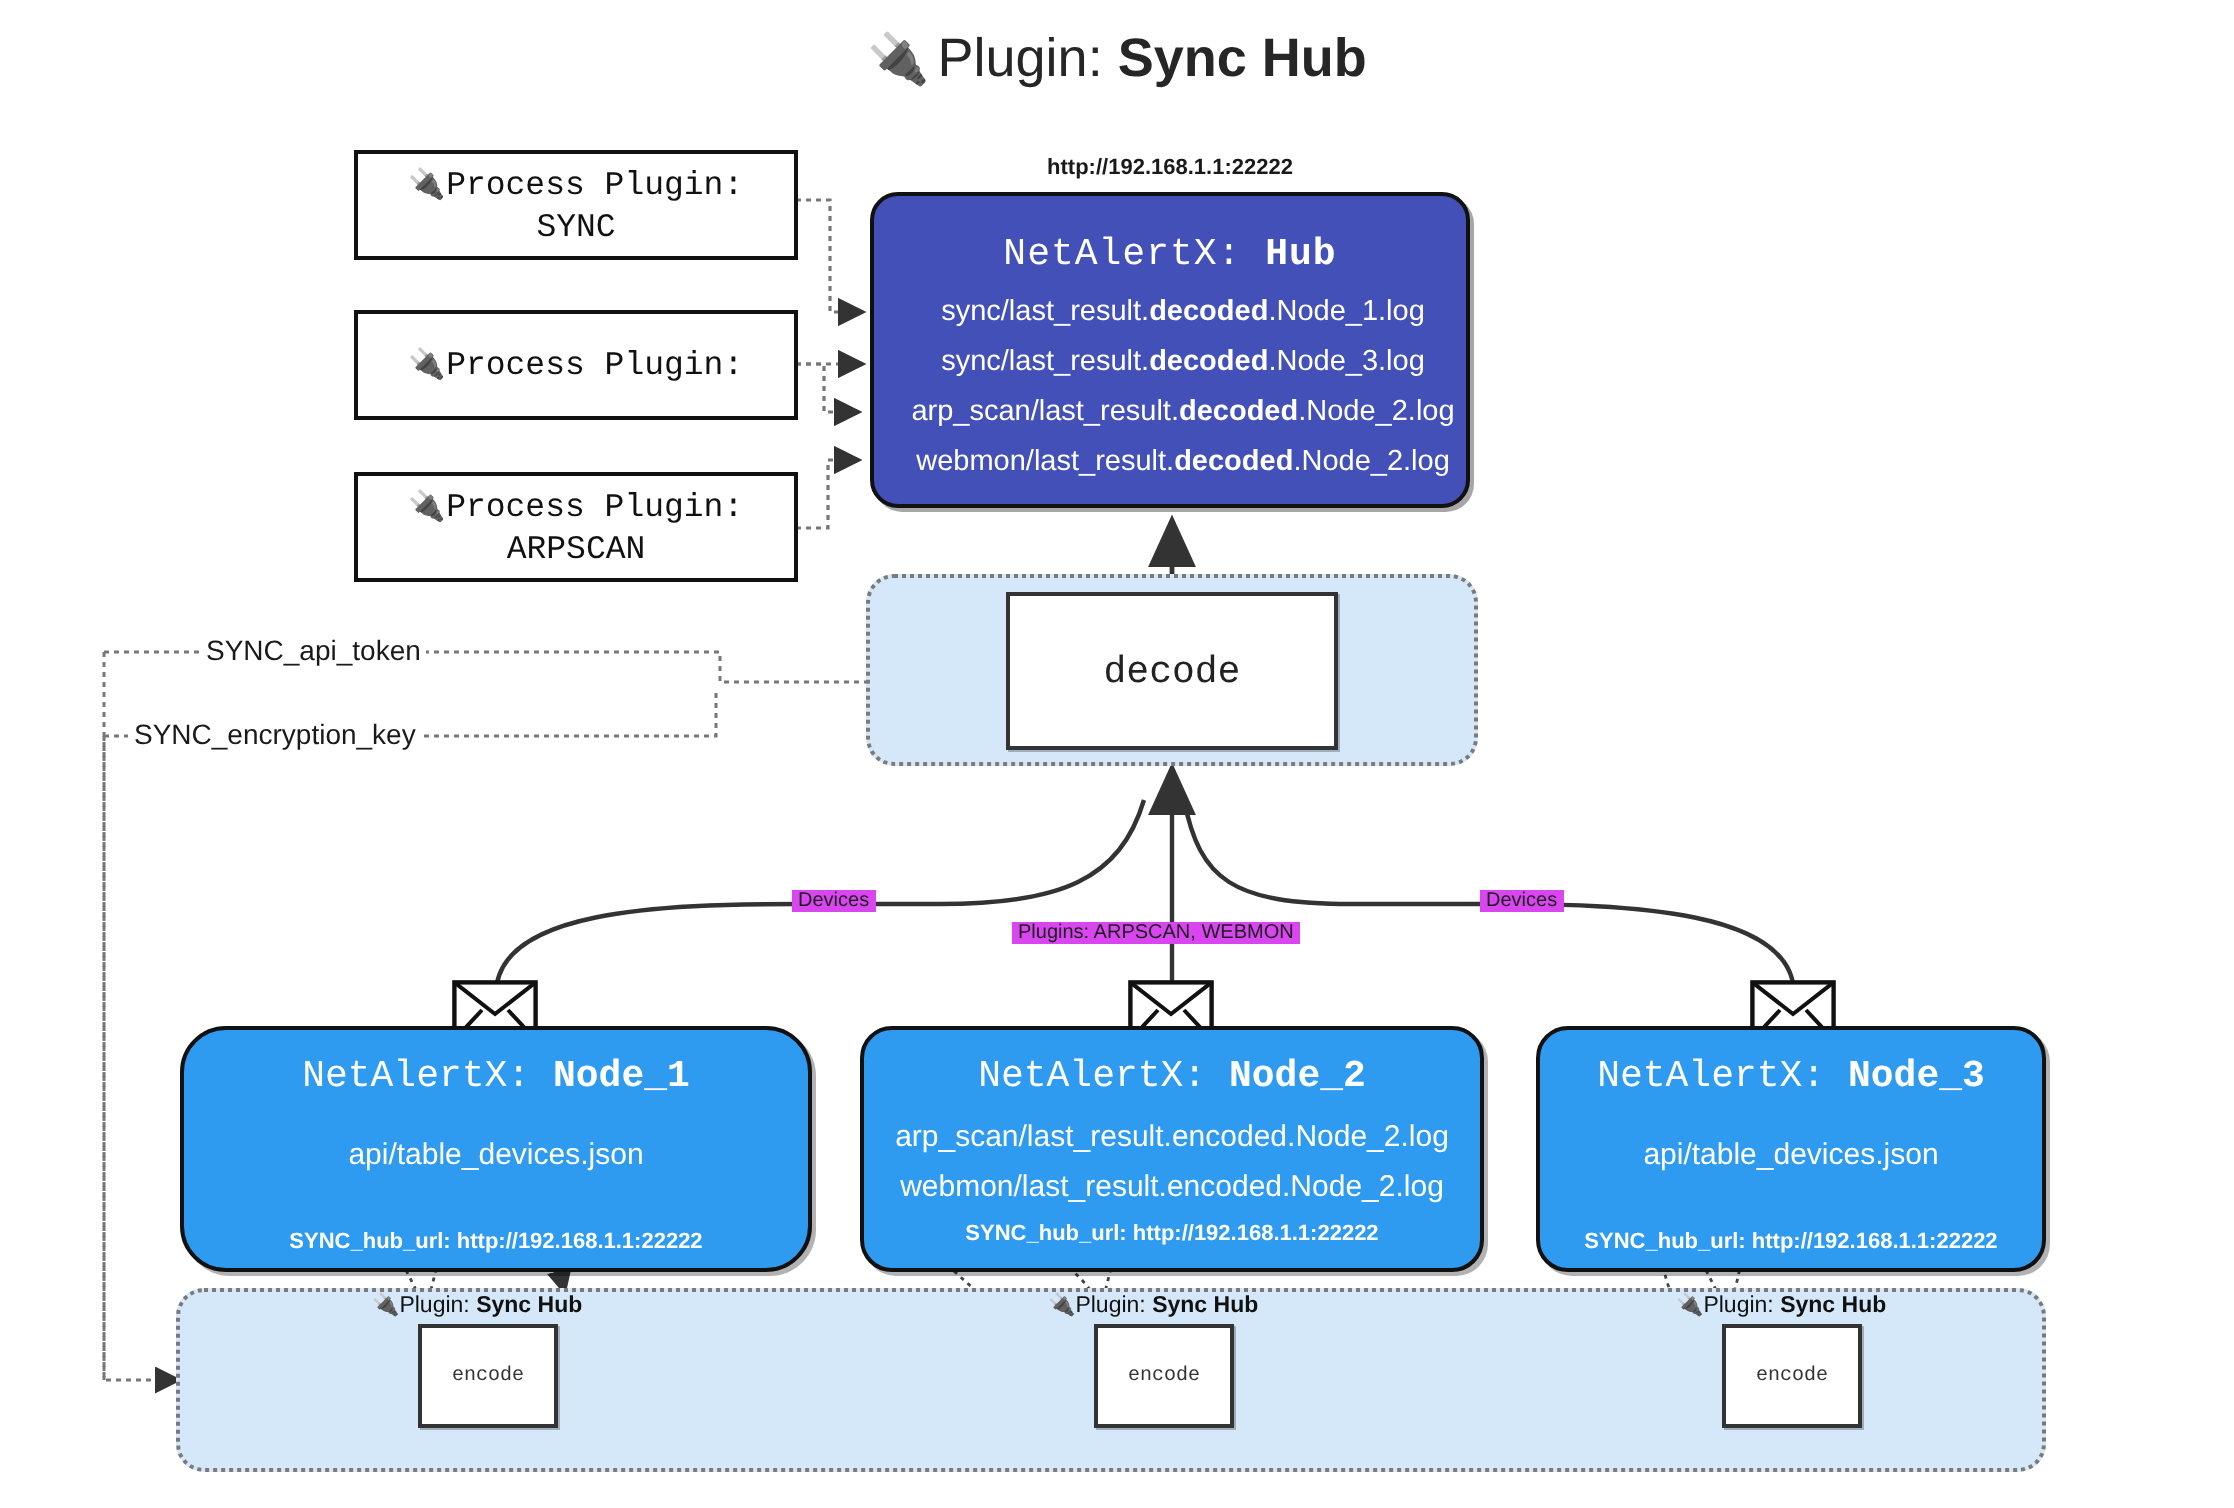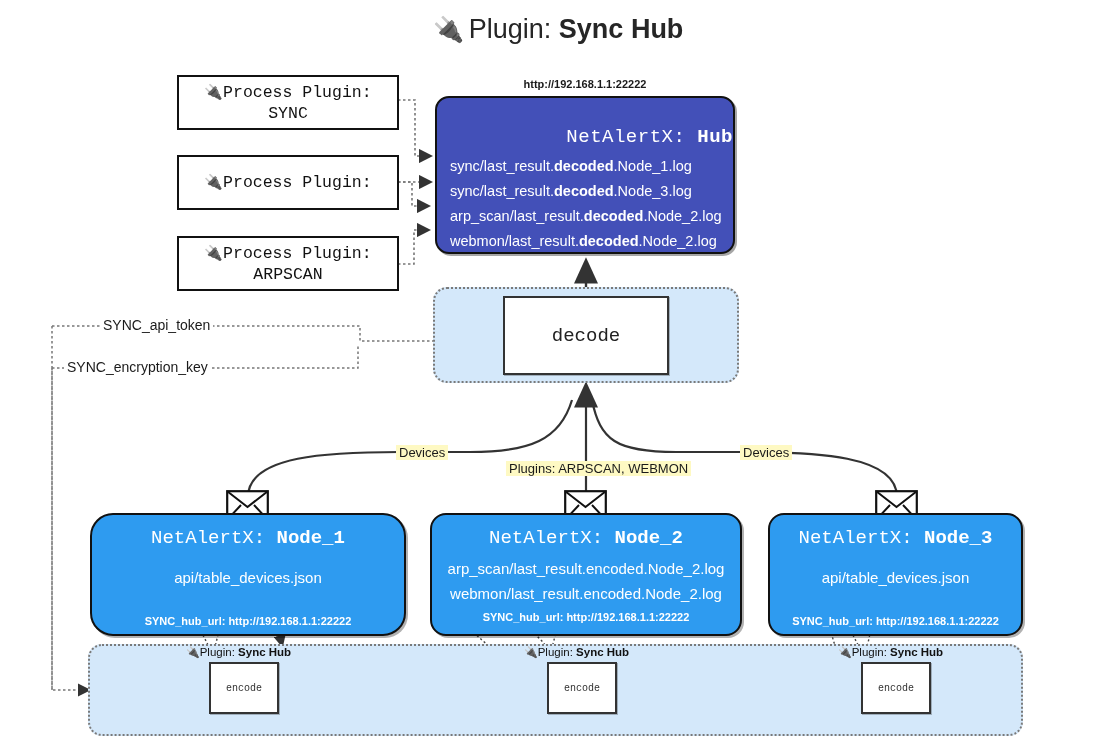--- a/index.html
+++ b/index.html
@@ -24,36 +24,36 @@
   .procbox .l1{display:block;white-space:nowrap;}
   .procbox .l2{display:block;}
   .procbox .plug{font-family:"DejaVu Sans",sans-serif;font-size:15px;}
 
   
   #hub-url{font-size:11px;font-weight:bold;color:#1a1a1a;text-align:center;
            width:300px;left:435px;top:78px;}
   #hub{left:435px;top:96px;width:300px;height:158px;background:#4350B8;
        border:2px solid #111;border-radius:14px;box-shadow:2px 2px 0 rgba(0,0,0,.35);}
   #hub .hubtitle{color:#fff;font-family:"Liberation Mono","DejaVu Sans Mono",monospace;
-       font-size:19px;text-align:right;margin-top:28px;letter-spacing:.5px;}
+       font-size:19px;text-align:center;margin-top:18px;letter-spacing:.5px;}
   #hub .hubtitle b{font-weight:bold;}
-  #hub .logline{color:#fff;font-size:14.5px;line-height:25px;white-space:nowrap;padding-left:13px;}
+  #hub .logline{color:#fff;font-size:14.5px;text-align:center;line-height:25px;white-space:nowrap;padding-left:13px;}
   #hub .logline b{font-weight:bold;}
   #hub .logs{margin-top:6px;}
 
   
   #decode-wrap{left:433px;top:287px;width:306px;height:96px;background:#D4E8FA;
                border:2px dotted #7a7a7a;border-radius:14px;}
   #decode{left:503px;top:296px;width:166px;height:79px;background:#fff;border:2px solid #333;
           display:flex;align-items:center;justify-content:center;
           font-family:"Liberation Mono","DejaVu Sans Mono",monospace;font-size:19px;color:#222;
           box-shadow:1px 1px 0 rgba(0,0,0,.25);}
 
   
-  .edgelabel{font-size:13px;color:#1a1a1a;background:#fef9c3;padding:0 3px;white-space:nowrap;}
+  .edgelabel{font-size:10px;color:#1a1a1a;background:#d946ef;padding:0 3px;white-space:nowrap;}
 
   
   .tokenlabel{font-size:14px;color:#1a1a1a;background:#fff;padding:0 3px;white-space:nowrap;}
 
   
   .nodecard{background:#2E9BF0;border:2px solid #111;border-radius:16px;
             box-shadow:2px 2px 0 rgba(0,0,0,.3);}
   .nodecard .ntitle{color:#fff;font-family:"Liberation Mono","DejaVu Sans Mono",monospace;
             font-size:19px;text-align:center;margin-top:12px;}
   .nodecard .ntitle b{font-weight:bold;}

